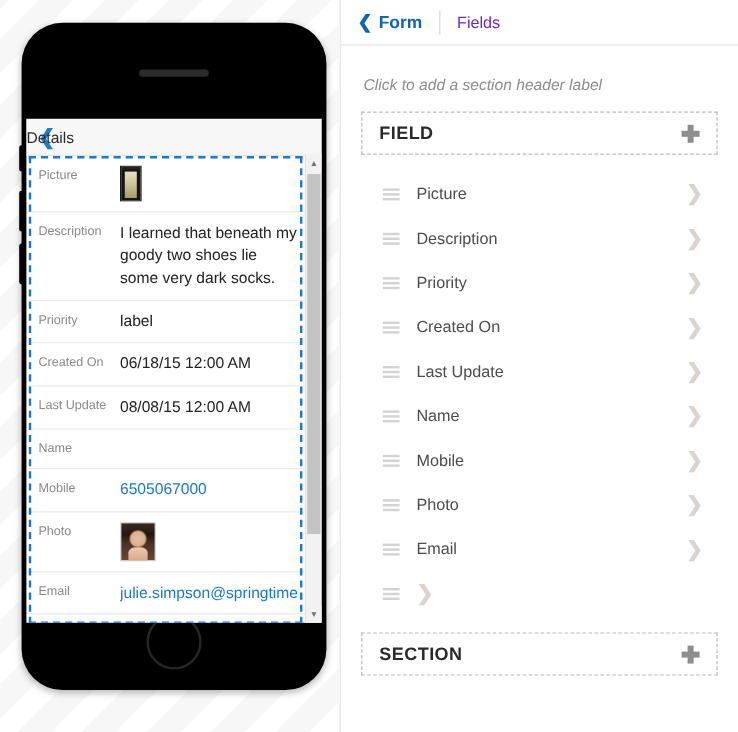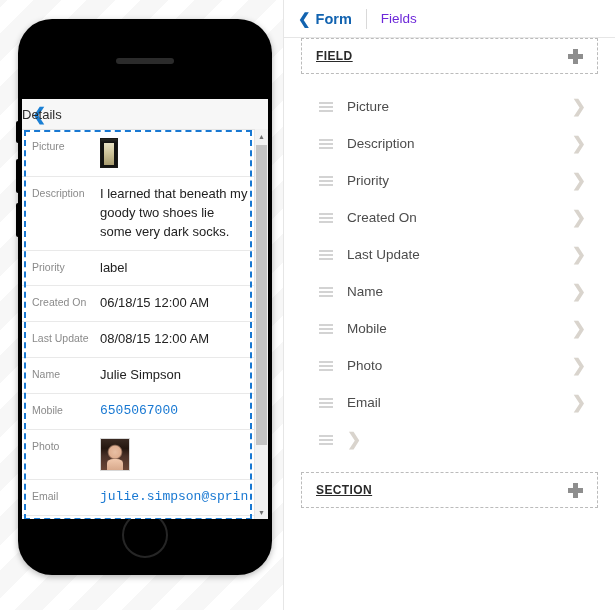--- a/index.html
+++ b/index.html
@@ -166,21 +166,20 @@
     word-break: break-word;
     overflow: hidden;
     white-space: nowrap;
     text-overflow: clip;
   }
   .form-value.wrap {
     white-space: normal;
   }
   .form-value.link {
     color: #1878d2;
-    font-family: Liberation Mono, monospace;
   }
 
   
   .thumb-picture {
     width: 18px;
     height: 30px;
     background:
       linear-gradient(180deg, #2a2a24 0%, #141412 12%, #141412 100%);
     position: relative;
     border: 1px solid #1a1a18;
@@ -302,25 +301,24 @@
   .dashed-box {
     border: 1px dashed #bbbbbb;
     height: 36px;
     display: flex;
     align-items: center;
     justify-content: space-between;
     padding: 0 14px;
     box-sizing: border-box;
   }
   .dashed-box .cap {
-    font-size: 12px;
+    font-size: 15px;
     font-weight: bold;
     color: #2a2a2a;
     letter-spacing: 0.4px;
-    text-decoration: underline;
   }
   .plus-icon {
     position: relative;
     width: 15px;
     height: 15px;
   }
   .plus-icon::before,
   .plus-icon::after {
     content: "";
     position: absolute;
@@ -419,21 +417,20 @@
               <div class="form-value">06/18/15 12:00 AM</div>
             </div>
 
             <div class="form-row">
               <div class="form-label">Last Update</div>
               <div class="form-value">08/08/15 12:00 AM</div>
             </div>
 
             <div class="form-row">
               <div class="form-label">Name</div>
-              <div class="form-value">Julie Simpson</div>
             </div>
 
             <div class="form-row">
               <div class="form-label">Mobile</div>
               <div class="form-value link">6505067000</div>
             </div>
 
             <div class="form-row">
               <div class="form-label">Photo</div>
               <div class="form-value">
@@ -467,20 +464,21 @@
       <div class="crumb-back">
         <span class="ch">❮</span>
         <span>Form</span>
       </div>
       <div class="crumb-sep"></div>
       <div class="crumb-current">Fields</div>
     </div>
 
     <div class="editor-body">
 
+      <div class="section-hint">Click to add a section header label</div>
 
       <div class="dashed-box">
         <span class="cap">FIELD</span>
         <span class="plus-icon"></span>
       </div>
 
       <div class="field-list">
 
         <div class="field-item">
           <span class="grip-icon">

